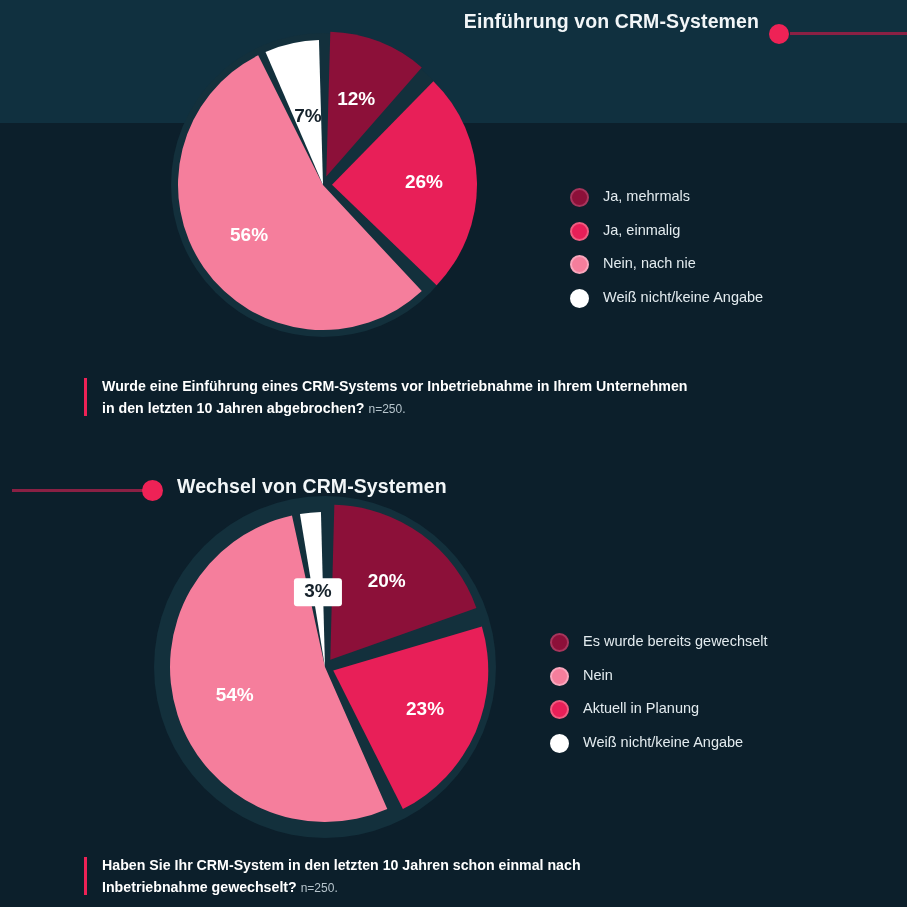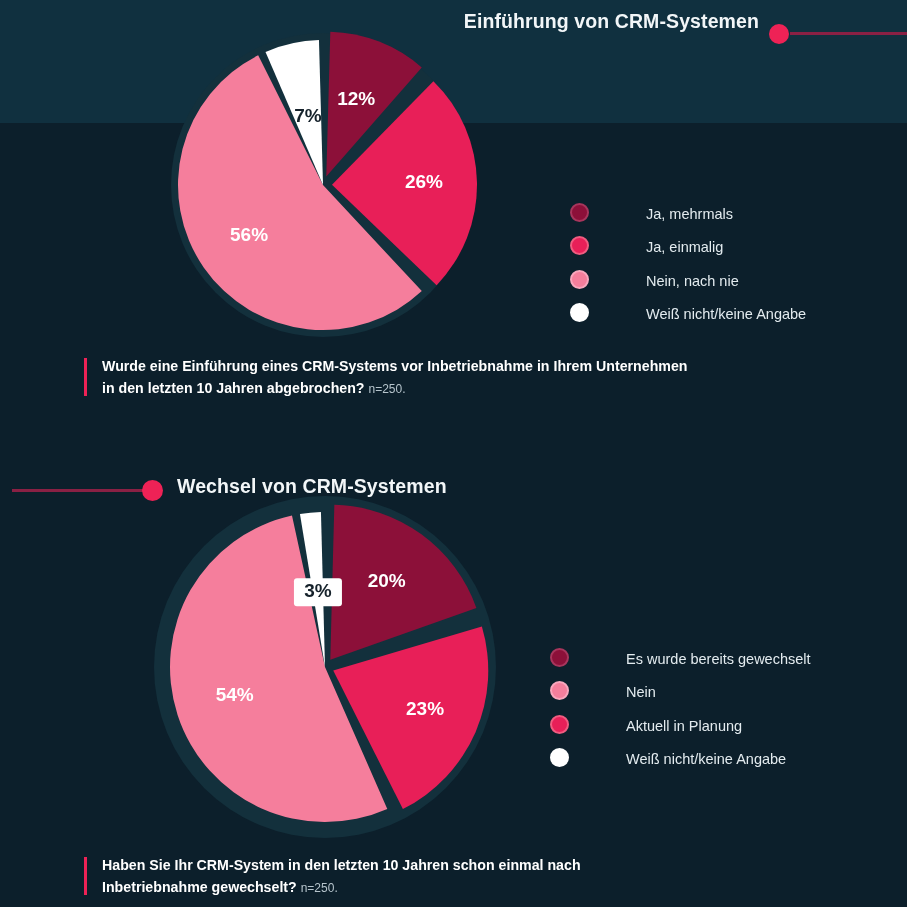--- a/index.html
+++ b/index.html
@@ -97,39 +97,38 @@
     text-anchor: middle;
     dominant-baseline: middle;
   }
   .slice-label.dark { fill: #16222b; }
   
   .legend { position: absolute; }
   #legend1 { left: 570px; top: 188px; }
   #legend2 { left: 550px; top: 633px; }
   .legend-row {
     display: flex;
-    align-items: flex-end;
+    align-items: flex-start;
     height: 33.5px;
-    gap: 43px;
   }
   .legend-dot {
     width: 19px; height: 19px;
     border-radius: 50%;
     flex: 0 0 auto;
     box-sizing: border-box;
   }
   .legend-label {
     margin-left: 14px;
     font-size: 14.5px;
     color: #e3ebef;
     white-space: nowrap;
   }
   
   .caption { position: absolute; }
-  #caption1 { left: 84px; top: 356px; width: 700px; }
+  #caption1 { left: 84px; top: 376px; width: 700px; }
   #caption2 { left: 84px; top: 855px; width: 700px; }
   .caption-bar {
     position: absolute;
     left: 0; top: 2px;
     width: 3px; height: 38px;
     background: #ee2256;
   }
   .caption-text {
     margin-left: 18px;
     font-size: 14.2px;

